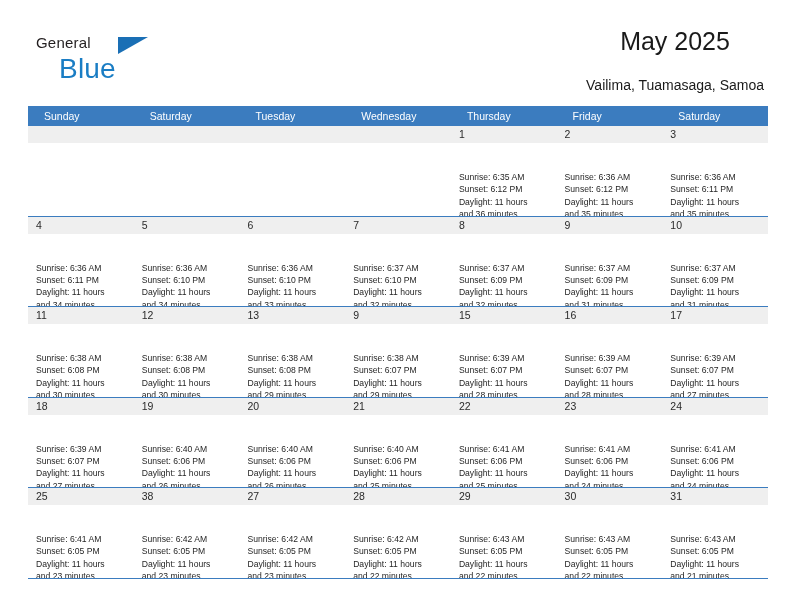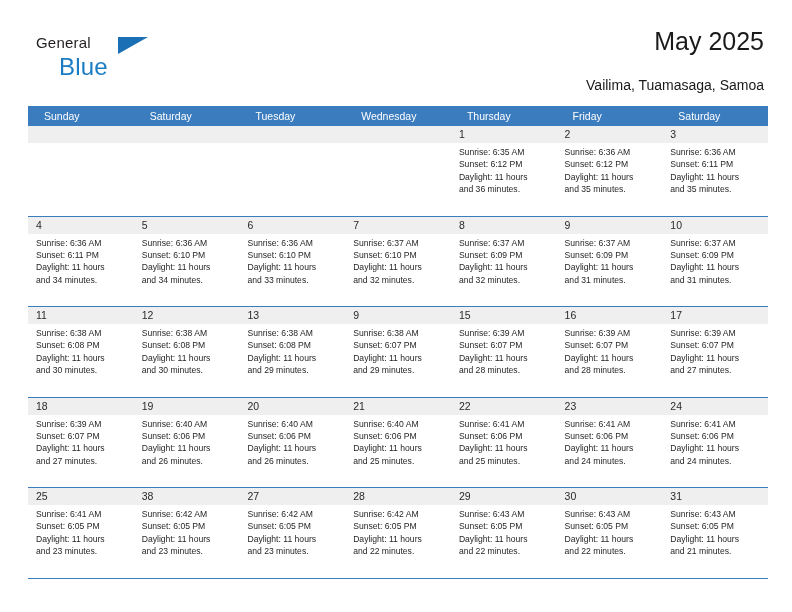--- a/index.html
+++ b/index.html
@@ -41,40 +41,40 @@
     top: 0;
     font-size: 15px;
     letter-spacing: 0.2px;
     color: #231f20;
     font-family: "Liberation Sans", sans-serif;
   }
   .brand-blue {
     position: absolute;
     left: 23px;
     top: 19px;
-    font-size: 24px;
+    font-size: 28px;
     letter-spacing: 0.2px;
     color: #1a7dc4;
     font-family: "Liberation Sans", sans-serif;
   }
   .brand-flag {
     position: absolute;
     left: 82px;
     top: 3px;
     width: 0;
     height: 0;
     border-left: 30px solid #1a6fb5;
     border-bottom: 17px solid transparent;
   }
 
   .title-block {
     position: absolute;
     right: 0;
     top: 0;
-    text-align: right;
+    text-align: center;
   }
   .cal-title {
     font-size: 25px;
     color: #1a1a1a;
     line-height: 30px;
     font-weight: normal;
     margin: 0;
     white-space: nowrap;
   }
   .cal-subtitle {
@@ -129,22 +129,23 @@
     color: #2a2a2a;
     font-size: 10.5px;
     line-height: 17px;
     padding-left: 8px;
     box-sizing: border-box;
   }
   .day-cell.empty .day-head {
     background: #efefef;
   }
   .day-body {
-    padding: 3px 6px 0 8px;
-    box-sizing: border-box;
+    padding: 16px 6px 0 8px;
+    box-sizing: border-box;
+    margin-top: 12px;
   }
   .day-body div {
     font-size: 8.6px;
     line-height: 12.4px;
     color: #262626;
     white-space: nowrap;
   }
 </style>
 </head>
 <body>

